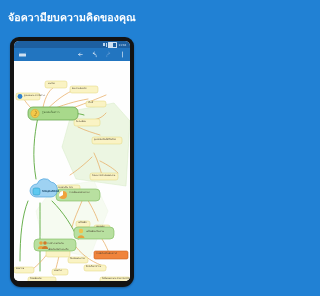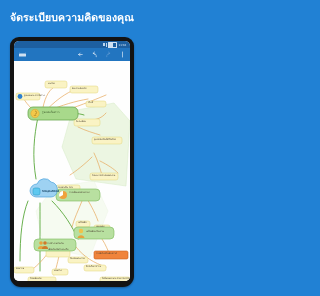--- a/index.html
+++ b/index.html
@@ -84,21 +84,21 @@
     color:#4a4030;white-space:nowrap;
     transform-origin:left center;
     pointer-events:none;
   }
 </style>
 </head>
 <body>
 
 <div id="app">
 
-  <div class="title">จัดระเบียบความคิดของคุณ</div>
+  <div class="title">จัอความียบความคิดของคุณ</div>
 
   <div class="device">
     <div class="screen">
 
       <div class="statusbar">
         <div class="status-right">
           <span class="sig"></span>
           <span class="sig s2"></span>
           <span class="batt"></span>
           <span class="clock">11:04</span>

